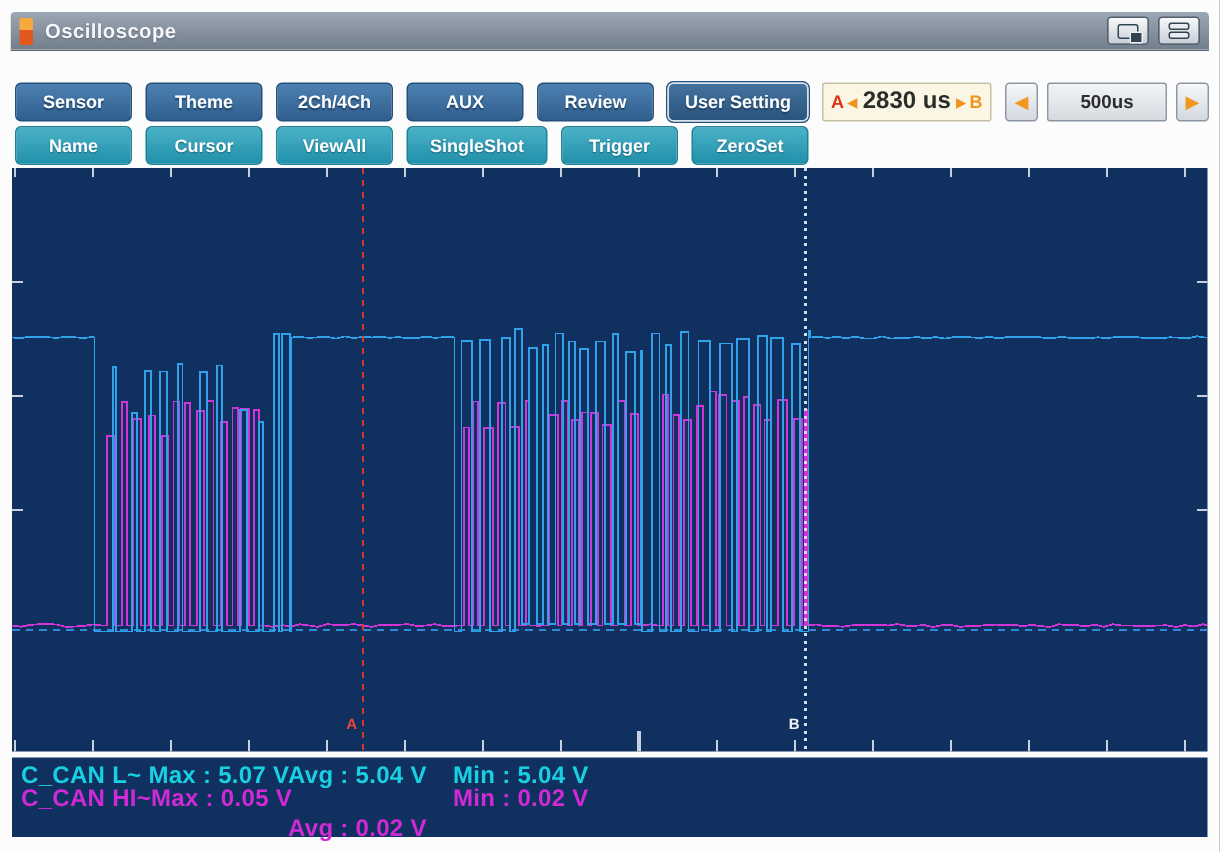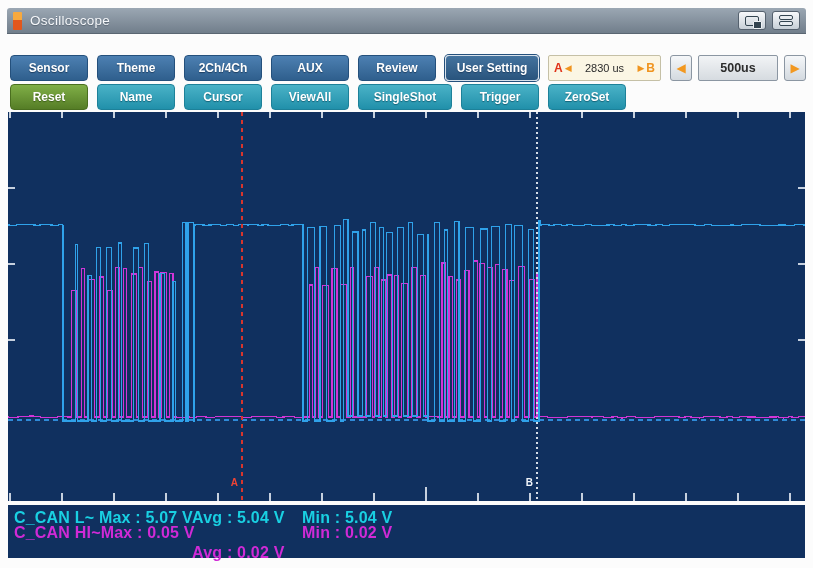--- a/index.html
+++ b/index.html
@@ -5,21 +5,21 @@
   html,body{margin:0;padding:0}
   body{width:813px;height:568px;background:#fdfdfd;font-family:"Liberation Sans",sans-serif;position:relative;overflow:hidden}
   .stage{position:absolute;inset:0;background:#fcfcfc}
 
   
   .titlebar{position:absolute;left:7px;top:8px;width:799px;height:26px;box-sizing:border-box;
     background:linear-gradient(#9ba7b3,#717e8b);border-radius:3px 3px 0 0;border-bottom:1px solid #5a6672;
     display:flex;align-items:center;padding:0 6px}
   .app-icon{width:9px;height:18px;margin:0 8px 0 0;border-radius:1px;
     background:linear-gradient(#f8a93e 0 45%,#e2571d 45% 100%)}
-  .title{color:#f5f7fa;font-size:13.5px;font-weight:normal;letter-spacing:.3px;text-shadow:0 1px 1px #5a6672}
+  .title{color:#f5f7fa;font-size:13.5px;font-weight:bold;letter-spacing:.3px;text-shadow:0 1px 1px #5a6672}
   .tb-btns{margin-left:auto;display:flex;gap:6px}
   .tb-btn{width:28px;height:19px;border-radius:3px;border:1px solid #55616e;box-sizing:border-box;
     background:linear-gradient(#f7f9fb,#c7cfd7);display:flex;align-items:center;justify-content:center;padding:0;cursor:pointer}
   .ic-dual{position:relative;width:14px;height:10px;border:1.5px solid #334450;border-radius:2px;box-sizing:border-box}
   .ic-dual::after{content:"";position:absolute;right:-4px;bottom:-4px;width:7px;height:6px;background:#334450;border:1px solid #eef1f4;border-radius:1px}
   .ic-drive{width:14px;height:11px;display:flex;flex-direction:column;gap:1px}
   .ic-drive span{flex:1;border:1.3px solid #334450;border-radius:2px;box-sizing:border-box;background:#e9edf1}
 
   
   .toolbar{position:absolute;left:8px;top:55px;width:798px}
@@ -34,21 +34,21 @@
   .stepper{display:flex;flex-direction:column;gap:2px;margin-left:8px}
   .stepper i{width:0;height:0;border-left:4px solid transparent;border-right:4px solid transparent}
   .stepper .up{border-bottom:5px solid #fff}
   .stepper .dn{border-top:5px solid #fff}
 
   .readout{width:122px;height:26px;box-sizing:border-box;background:#fbf6e4;border:1px solid #c5c0a6;border-radius:2px;
     display:flex;align-items:center;padding:0 5px}
   .readout .a{color:#e03218;font-weight:bold;font-size:12px}
   .readout .b{color:#f0941e;font-weight:bold;font-size:12px}
   .readout .arr{color:#f0941e;font-size:9px;margin:0 2px}
-  .readout .val{flex:1;text-align:center;color:#2c2c2c;font-weight:normal;font-size:11px}
+  .readout .val{flex:1;text-align:center;color:#2c2c2c;font-weight:bold;font-size:16px}
 
   .tb-cluster{display:flex;align-items:center;gap:6px;margin-left:auto;margin-right:0}
   .arrow-btn{width:22px;height:26px;box-sizing:border-box;border-radius:3px;border:1px solid #8b96a2;
     background:linear-gradient(#f5f7f9,#d3d9df);display:flex;align-items:center;justify-content:center;
     color:#f29820;font-size:12px;padding:0;cursor:pointer}
   .tb-value{width:80px;height:26px;box-sizing:border-box;border-radius:2px;border:1px solid #8b96a2;
     background:linear-gradient(#f2f4f6,#d6dbe0);display:flex;align-items:center;justify-content:center;
     font-weight:bold;font-size:12.5px;color:#2c2c2c}
 
   
@@ -115,23 +115,20 @@
         <button class="arrow-btn">
           <span>◀</span>
         </button>
         <div class="tb-value">500us</div>
         <button class="arrow-btn">
           <span>▶</span>
         </button>
       </div>
     </div>
     <div class="trow" id="row2">
-        <button class="btn green">
-          <span>Reset</span>
-        </button>
         <button class="btn teal">
           <span>Name</span>
         </button>
         <button class="btn teal">
           <span>Cursor</span>
         </button>
         <button class="btn teal">
           <span>ViewAll</span>
         </button>
         <button class="btn teal wide">

